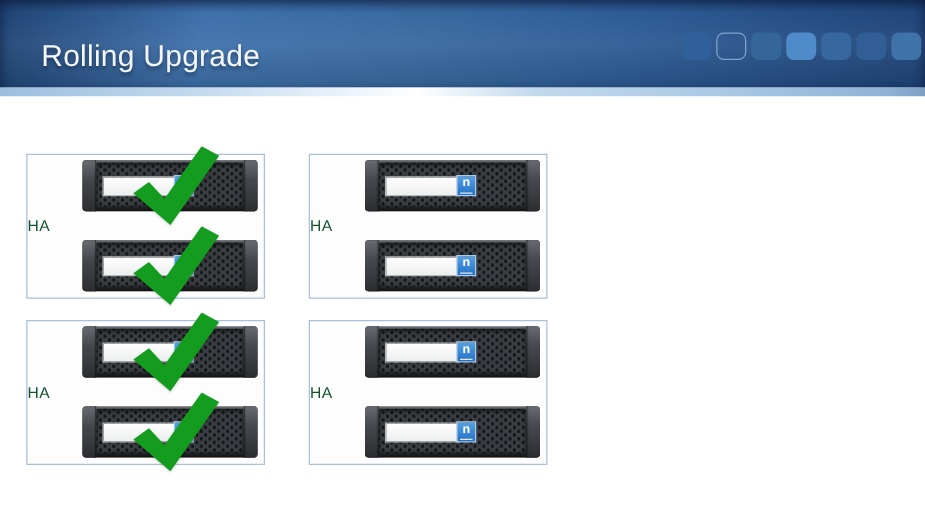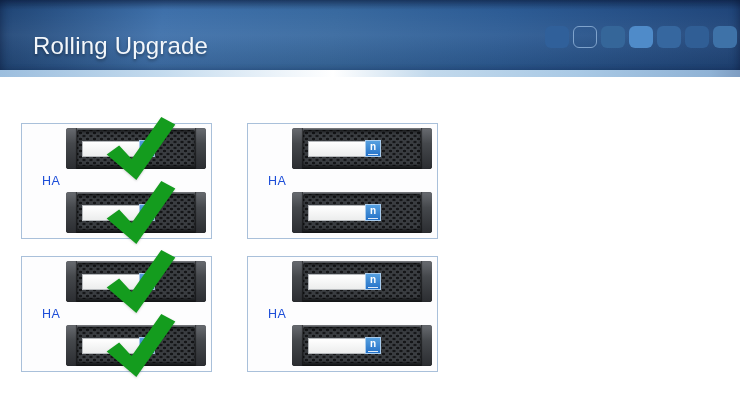--- a/index.html
+++ b/index.html
@@ -37,22 +37,22 @@
   
   .ha-box{
     position:absolute;width:189px;height:114px;
     background:#fdfdfe;border:1px solid var(--box-border,#a9c0da);
   }
   .ha-box.b1{left:21px;top:123px;}
   .ha-box.b2{left:247px;top:123px;}
   .ha-box.b3{left:21px;top:256px;}
   .ha-box.b4{left:247px;top:256px;}
   .ha-label{
-    position:absolute;left:20px;top:50%;transform:translateY(-50%);
-    font-size:12.5px;color:#1d4ed8;letter-spacing:.4px;
+    position:absolute;left:0;top:50%;transform:translateY(-50%);
+    font-size:12.5px;color:#14532d;letter-spacing:.4px;
   }
 
   
   .server{
     position:absolute;left:44px;width:140px;height:41px;border-radius:3px;
     background:linear-gradient(180deg,#54575c 0%,#3c3f43 30%,#2e3135 70%,#222427 100%);
     box-shadow:inset 0 1px 1px rgba(255,255,255,.22), inset 0 -2px 3px rgba(0,0,0,.5);
   }
   .server.s1{top:4px;} .server.s2{top:68px;}
   .mesh{

